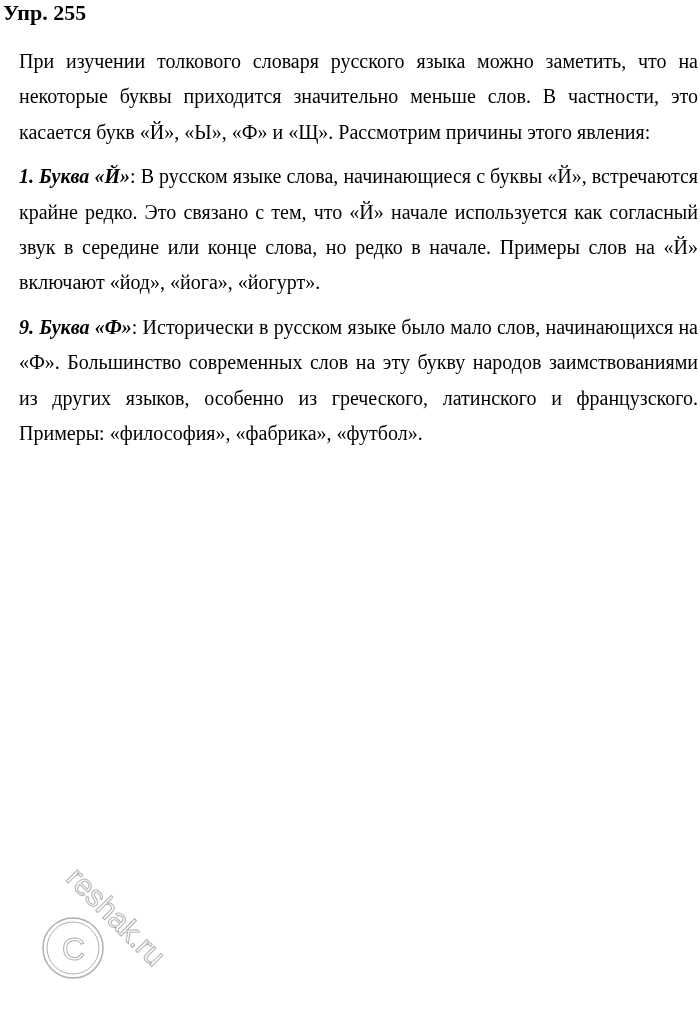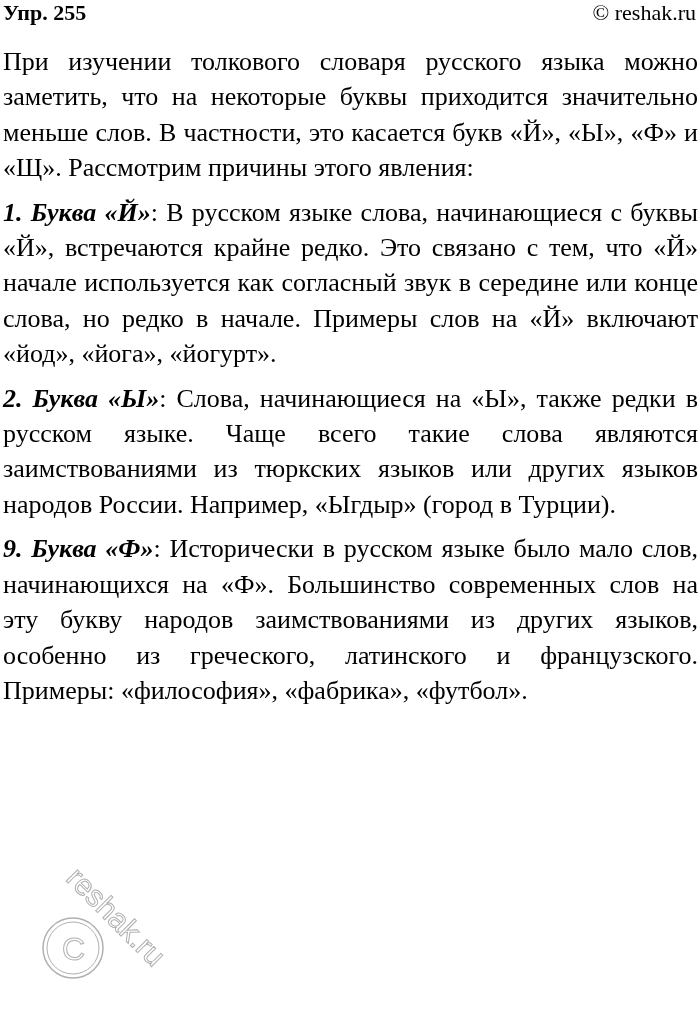--- a/index.html
+++ b/index.html
@@ -38,22 +38,22 @@
       font-size: 22px;
       line-height: 28px;
     }
     .content {
       position: absolute;
       left: 3px;
       top: 44px;
       width: 695px;
     }
     p {
-      margin: 0 0 9px 0;
-      font-size: 26px;
+      margin: 0 0 9px 16px;
+      font-size: 20px;
       line-height: 35.4px;
       text-align: justify;
     }
     .lead {
       font-weight: bold;
       font-style: italic;
     }
     .watermark {
       position: absolute;
       left: 18px;
@@ -61,29 +61,27 @@
       width: 150px;
       height: 150px;
       pointer-events: none;
     }
   </style>
 </head>
 <body>
 
 <div class="header">
   <div class="exercise-title">Упр. 255</div>
-  <div class="copyright">© reshak.ru</div>
 </div>
 
 <div class="content">
   <p>При изучении толкового словаря русского языка можно заметить, что на некоторые буквы приходится значительно меньше слов. В частности, это касается букв «Й», «Ы», «Ф» и «Щ». Рассмотрим причины этого явления:</p>
 
   <p><span class="lead">1. Буква «Й»</span><span>: В русском языке слова, начинающиеся с буквы «Й», встречаются крайне редко. Это связано с тем, что «Й» начале используется как согласный звук в середине или конце слова, но редко в начале. Примеры слов на «Й» включают «йод», «йога», «йогурт».</span></p>
 
-  <p><span class="lead">2. Буква «Ы»</span><span>: Слова, начинающиеся на «Ы», также редки в русском языке. Чаще всего такие слова являются заимствованиями из тюркских языков или других языков народов России. Например, «Ыгдыр» (город в Турции).</span></p>
 
   <p><span class="lead">9. Буква «Ф»</span><span>: Исторически в русском языке было мало слов, начинающихся на «Ф». Большинство современных слов на эту букву народов заимствованиями из других языков, особенно из греческого, латинского и французского. Примеры: «философия», «фабрика», «футбол».</span></p>
 
 
 </div>
 
 <div class="watermark">
   <svg width="150" height="150" viewBox="0 0 150 150" xmlns="http://www.w3.org/2000/svg">
     <defs>
       <path id="wm-arc" d="M 22 95 A 55 55 0 0 1 110 40"></path>

